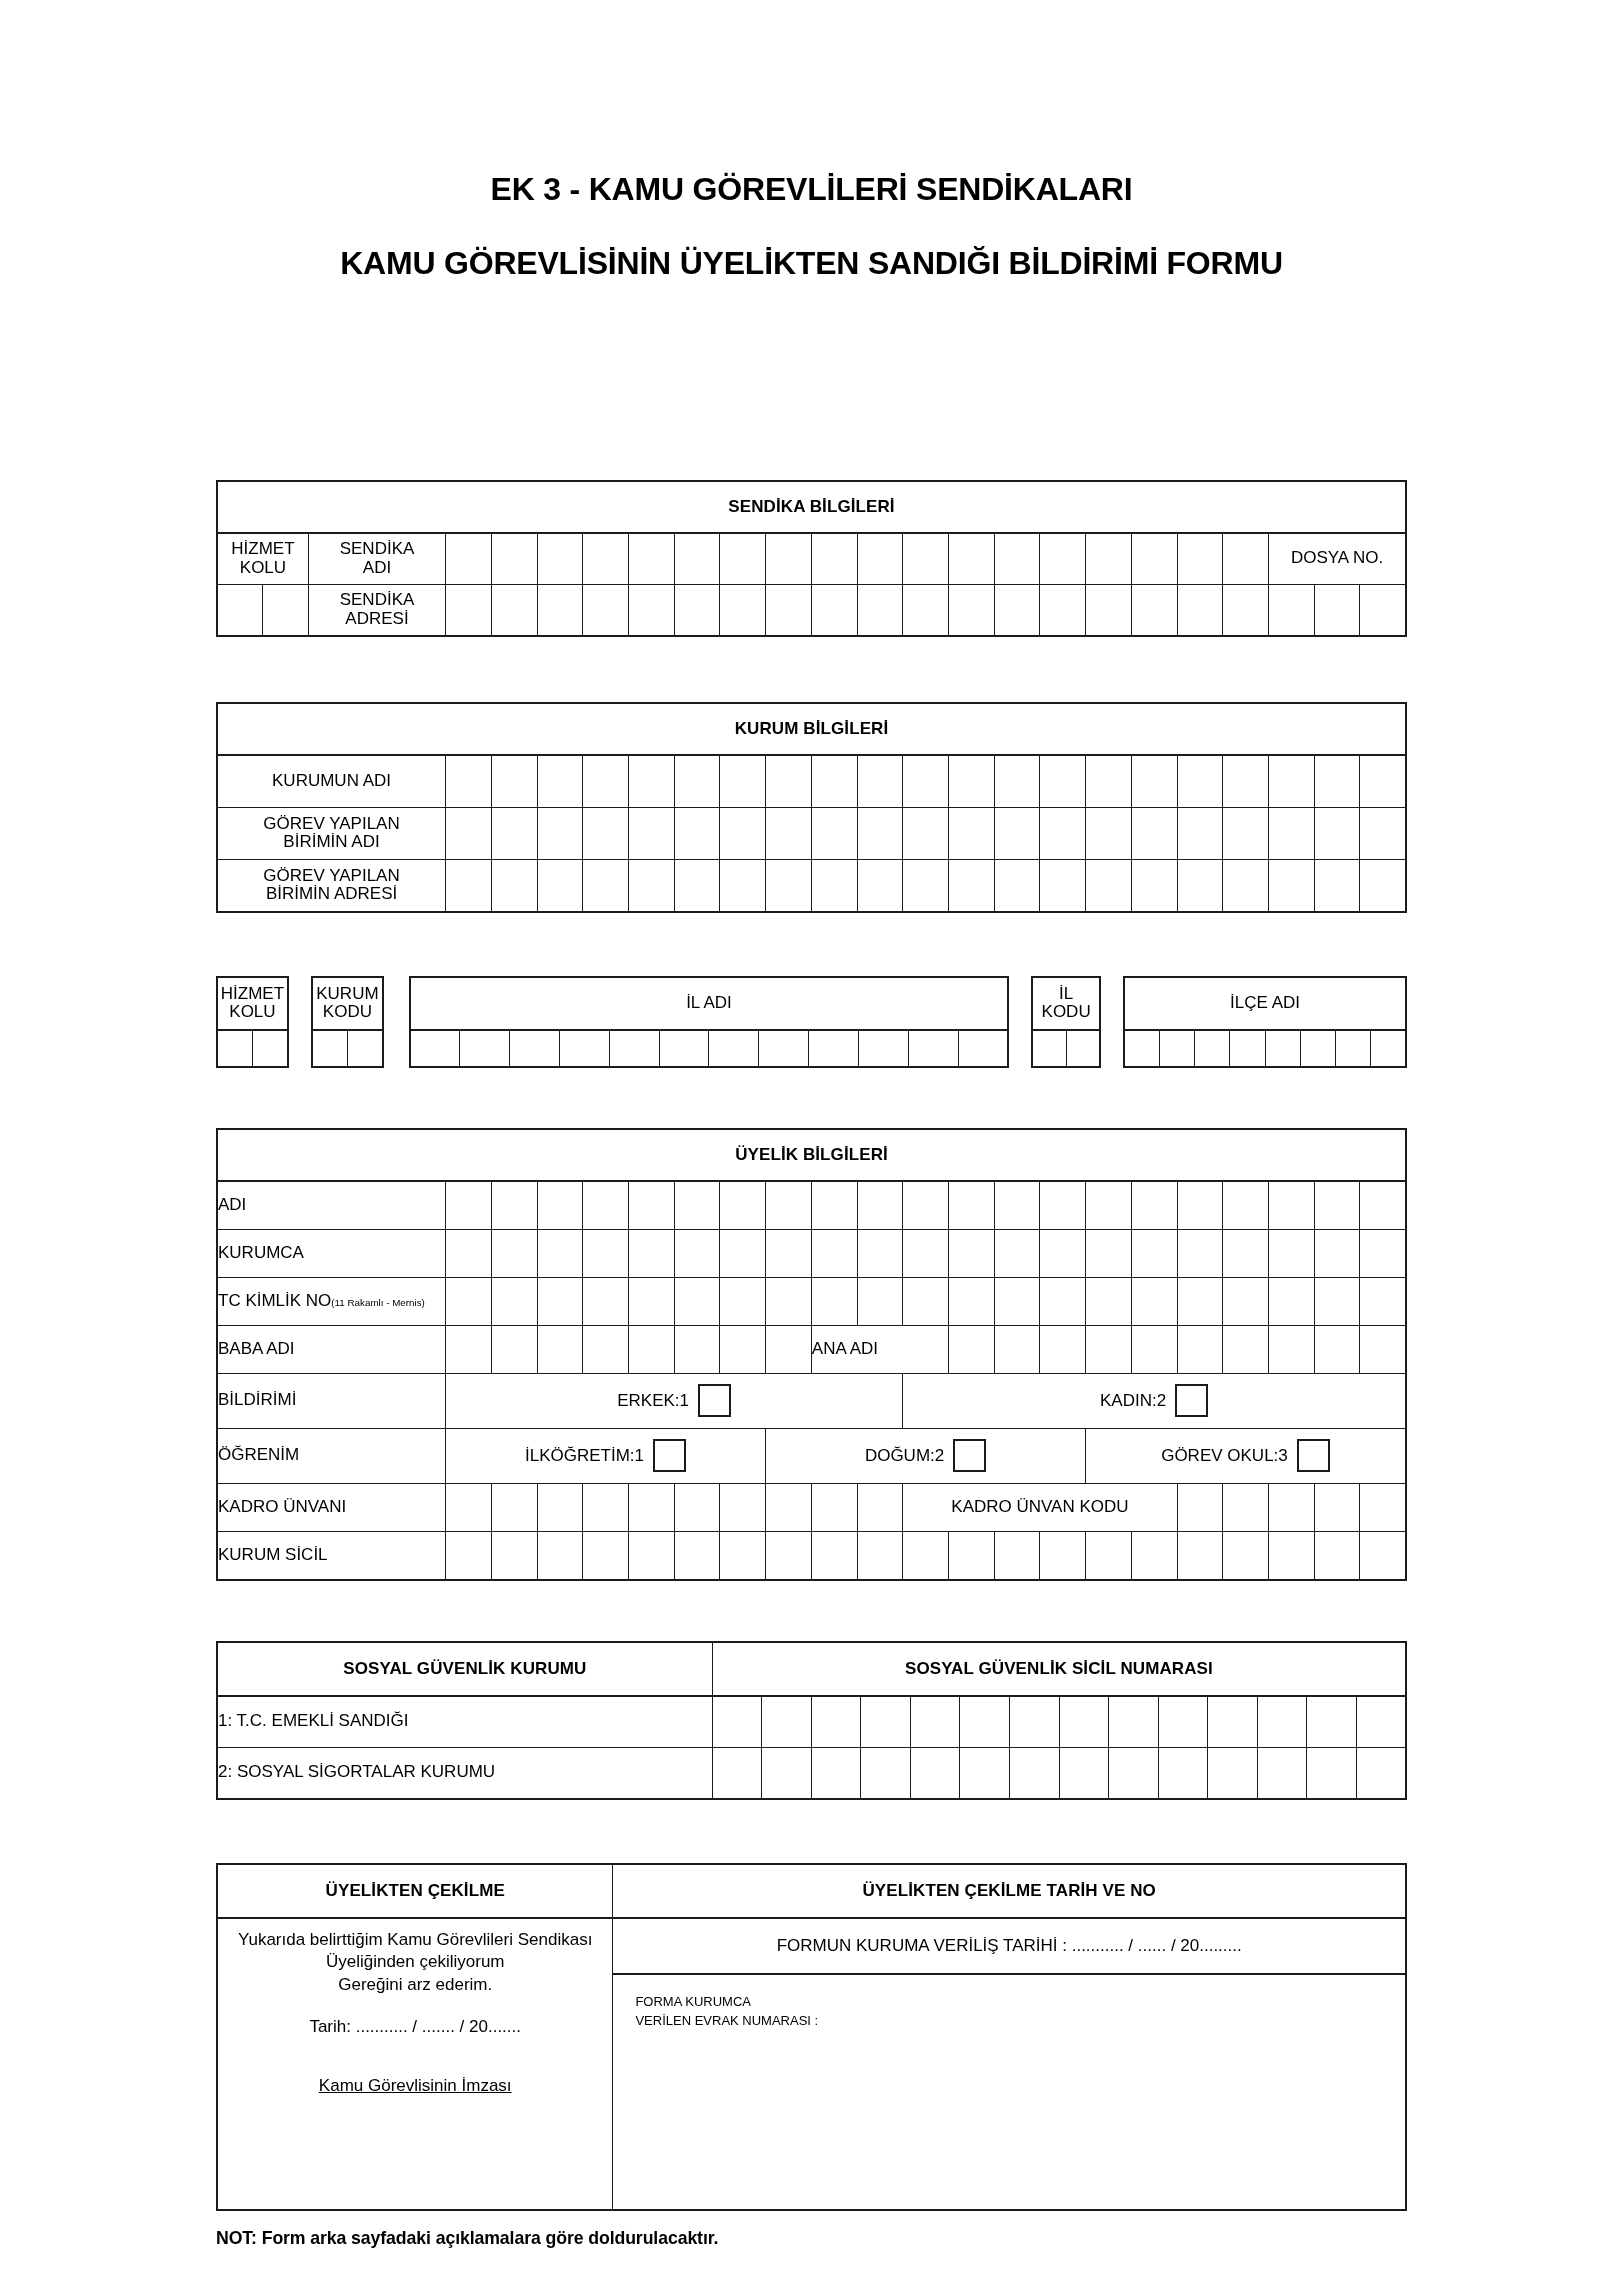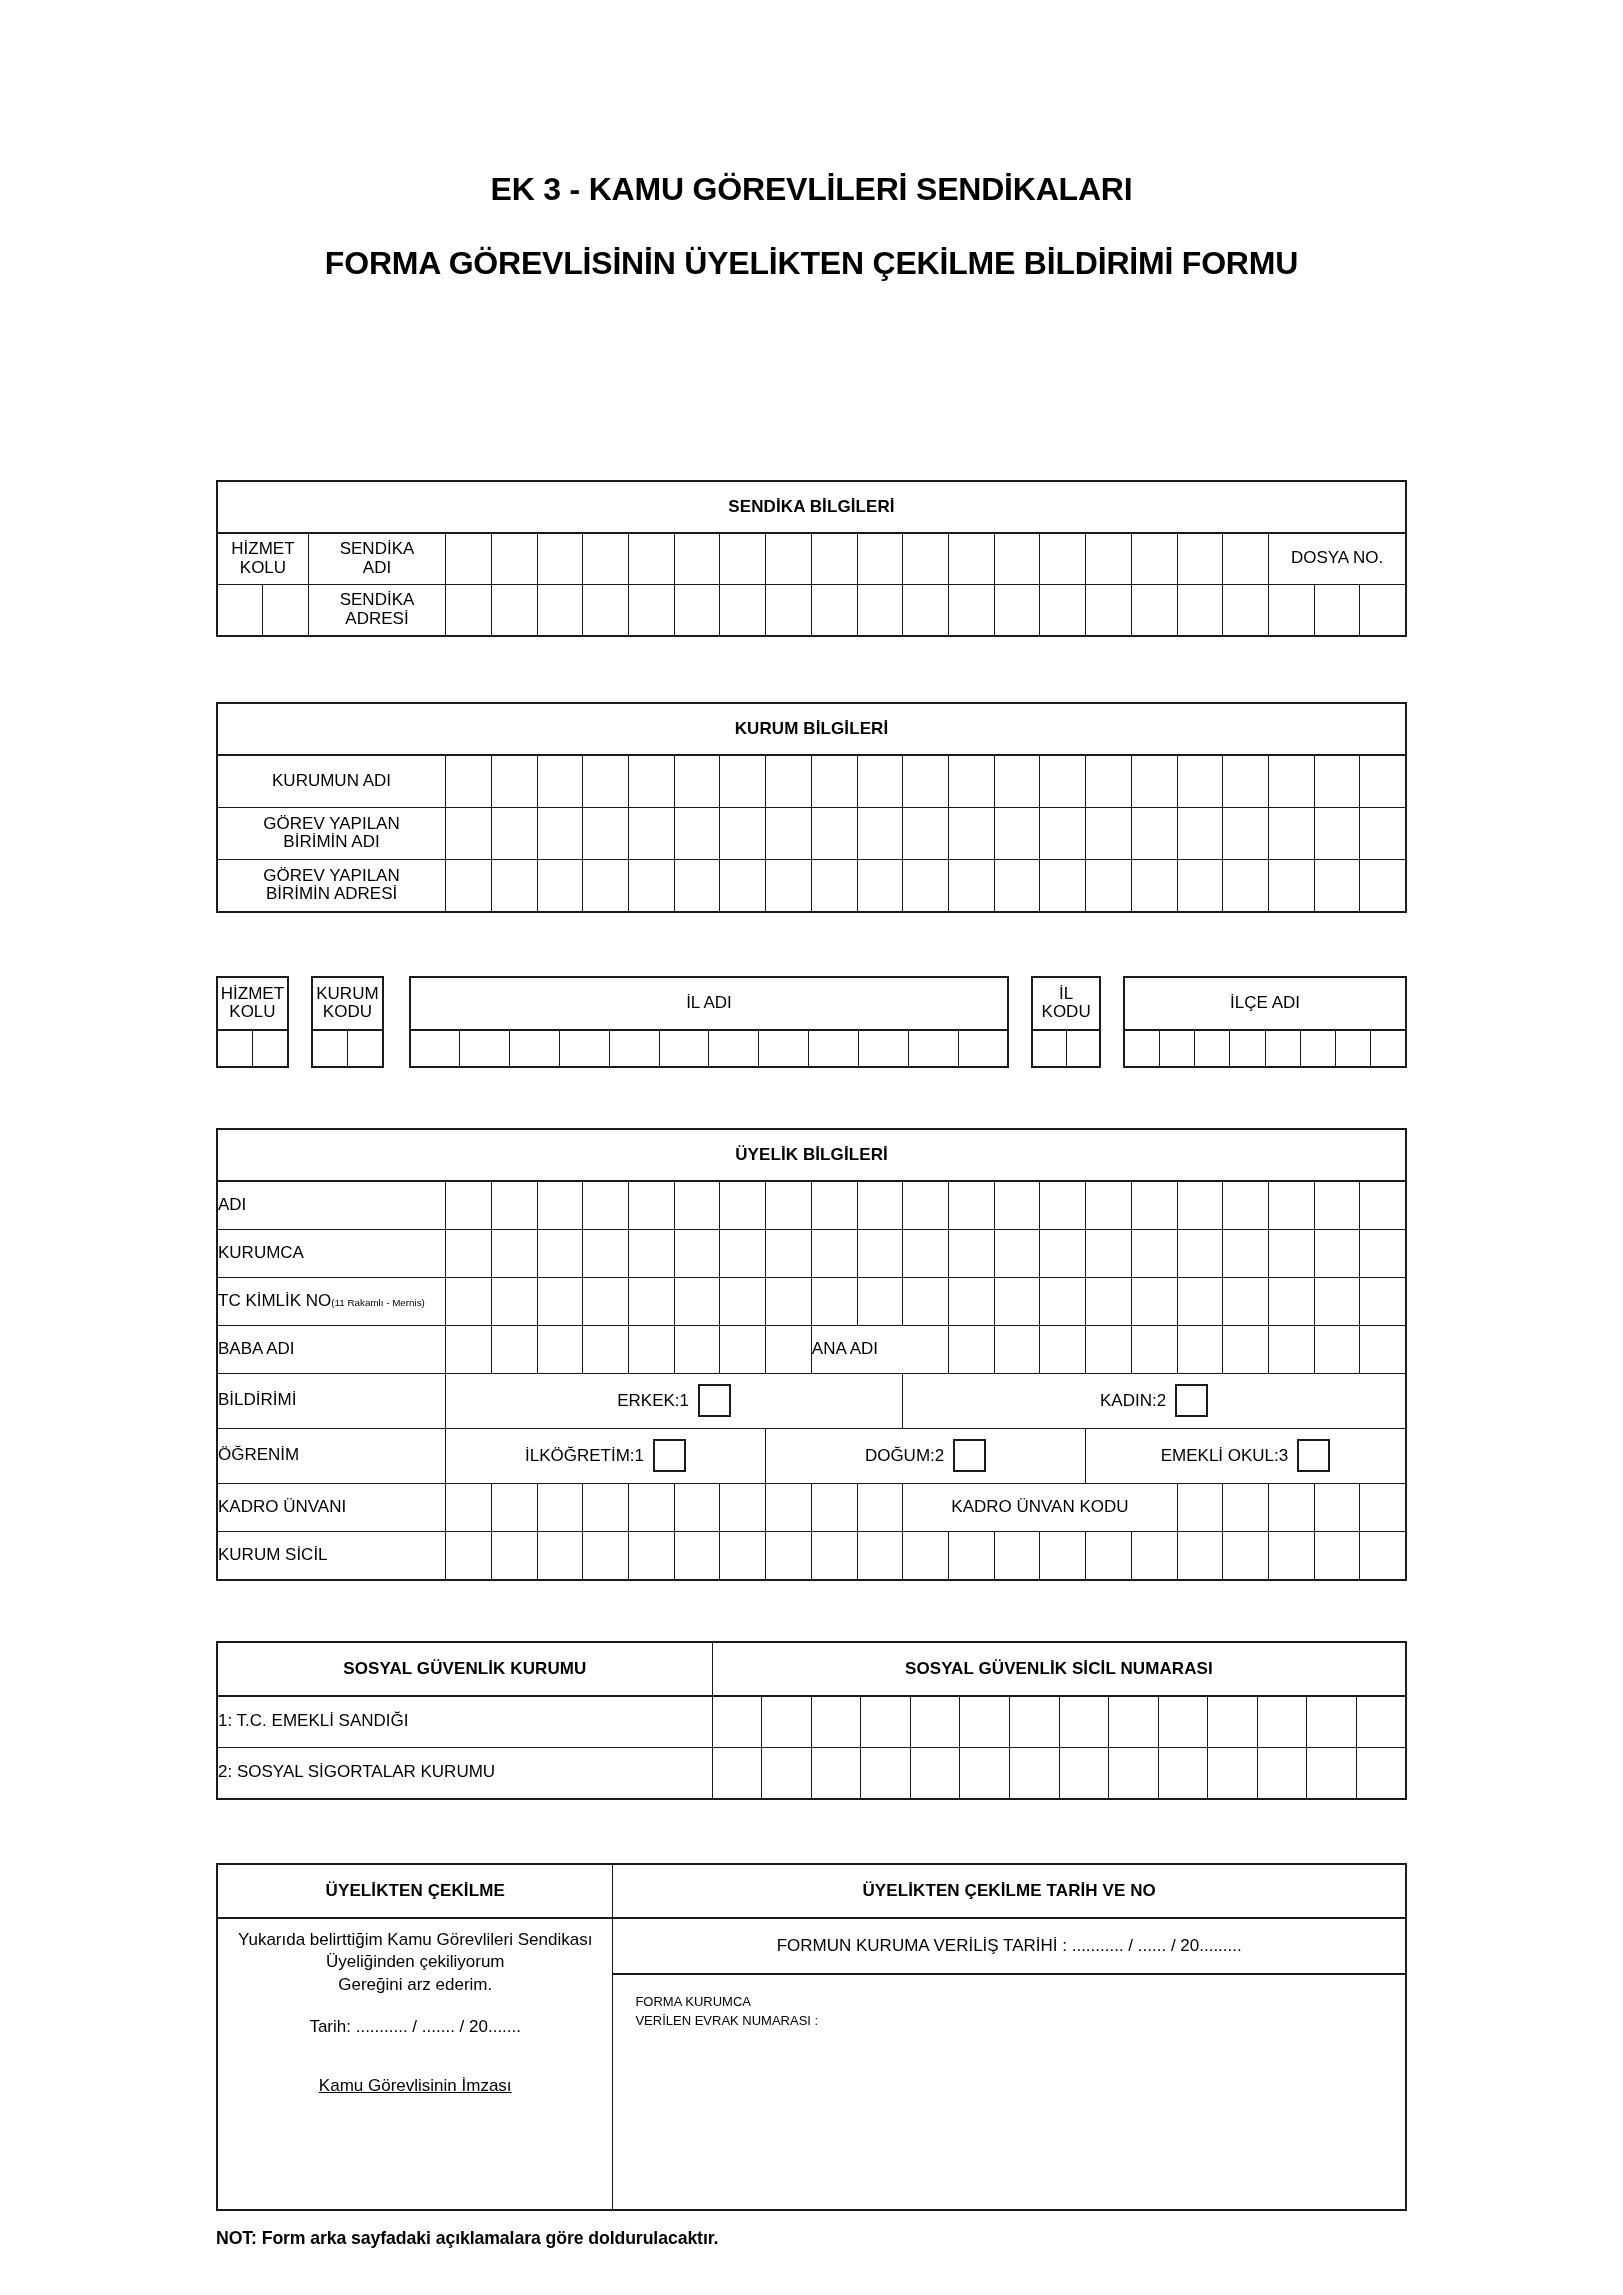--- a/index.html
+++ b/index.html
@@ -96,21 +96,21 @@
     font-size:17.7px;font-weight:bold;padding-top:17px;letter-spacing:-0.1px;
   }
 </style>
 </head>
 <body>
 
 <div class="page">
 
   <div class="title">
     <div>EK 3 - KAMU GÖREVLİLERİ SENDİKALARI</div>
-    <div>FORMA GÖREVLİSİNİN ÜYELİKTEN ÇEKİLME BİLDİRİMİ FORMU</div>
+    <div>KAMU GÖREVLİSİNİN ÜYELİKTEN SANDIĞI BİLDİRİMİ FORMU</div>
   </div>
 
   <div class="top-s1"></div>
 
   <table class="fm" id="t-sendika">
     <colgroup id="cg-sendika">
         <col style="width: 3.84615%;">
         <col style="width: 3.84615%;">
         <col style="width: 3.84615%;">
         <col style="width: 3.84615%;">
@@ -572,21 +572,21 @@
             </div>
           </td>
           <td colspan="7">
             <div class="ckwrap">
               <span>DOĞUM:2</span>
               <span class="ckbox"></span>
             </div>
           </td>
           <td colspan="7">
             <div class="ckwrap">
-              <span>EMEKLİ OKUL:3</span>
+              <span>GÖREV OKUL:3</span>
               <span class="ckbox"></span>
             </div>
           </td>
         </tr>
         <tr>
           <td class="lbl" colspan="5" style="height:47px"><span>KADRO ÜNVANI</span></td>
           <td class="blank"></td>
           <td class="blank"></td>
           <td class="blank"></td>
           <td class="blank"></td>

